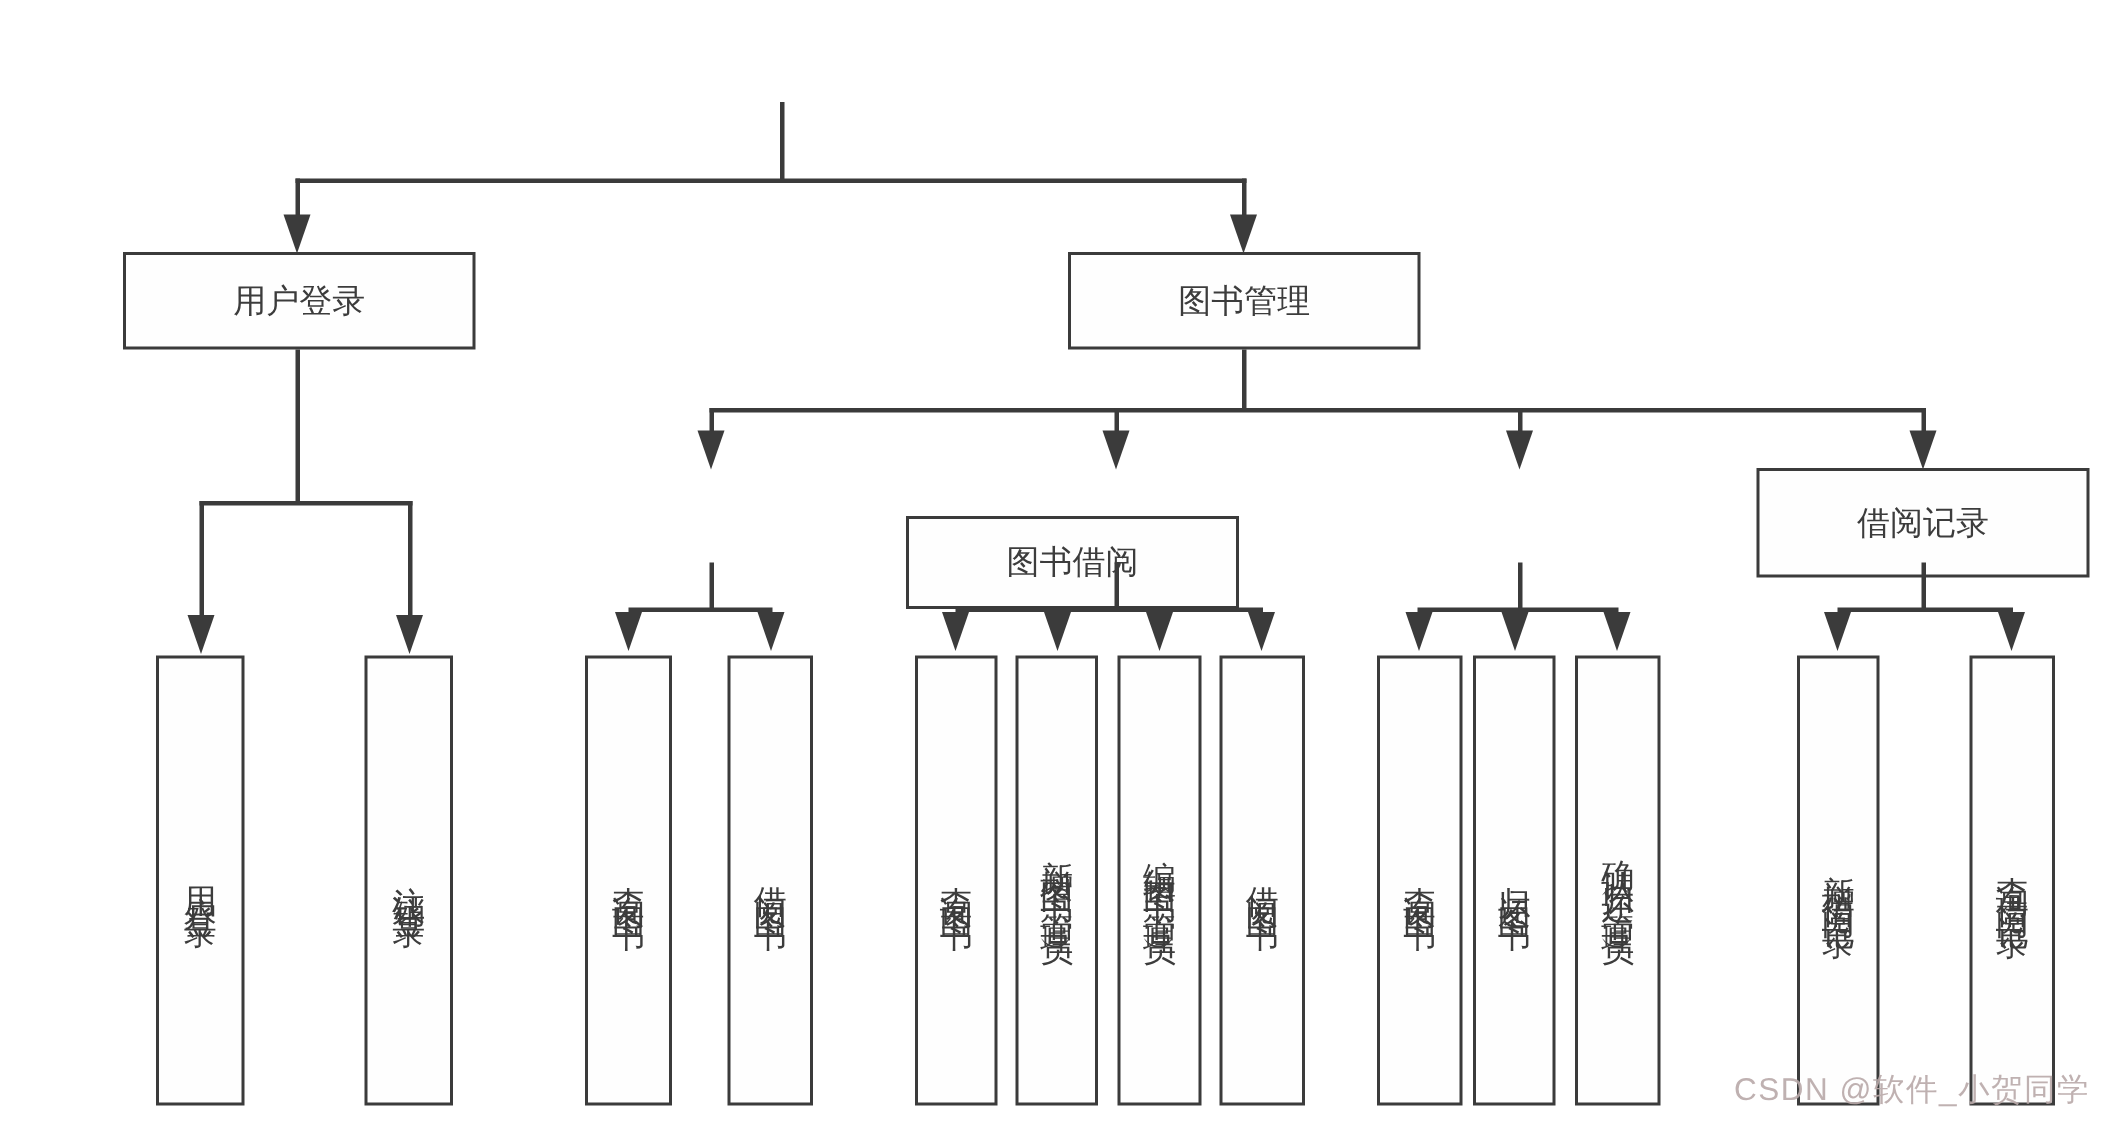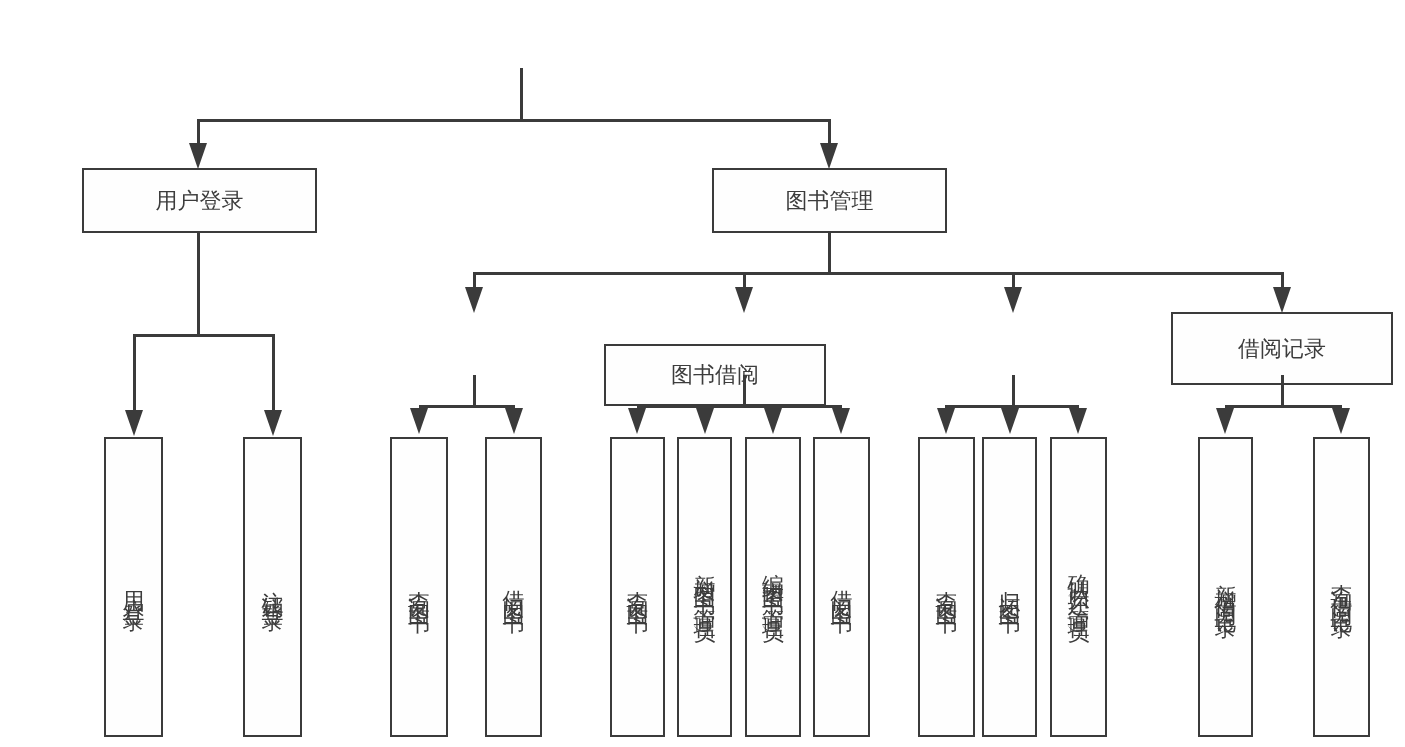--- a/index.html
+++ b/index.html
@@ -98,14 +98,15 @@
   <div class="box v" style="left:745px;top:437px;width:56px;height:300px;">编辑图书（管理员）</div>
   <div class="box v" style="left:813px;top:437px;width:57px;height:300px;">借阅图书</div>
 
   <div class="box v" style="left:918px;top:437px;width:57px;height:300px;">查询图书</div>
   <div class="box v" style="left:982px;top:437px;width:55px;height:300px;">归还图书</div>
   <div class="box v" style="left:1050px;top:437px;width:57px;height:300px;">确认归还（管理员）</div>
 
   <div class="box v" style="left:1198px;top:437px;width:55px;height:300px;">新增借阅记录</div>
   <div class="box v" style="left:1313px;top:437px;width:57px;height:300px;">查询借阅记录</div>
 
+  <div class="watermark">CSDN @软件_小贺同学</div>
 
 </div>
 
 </body></html>

